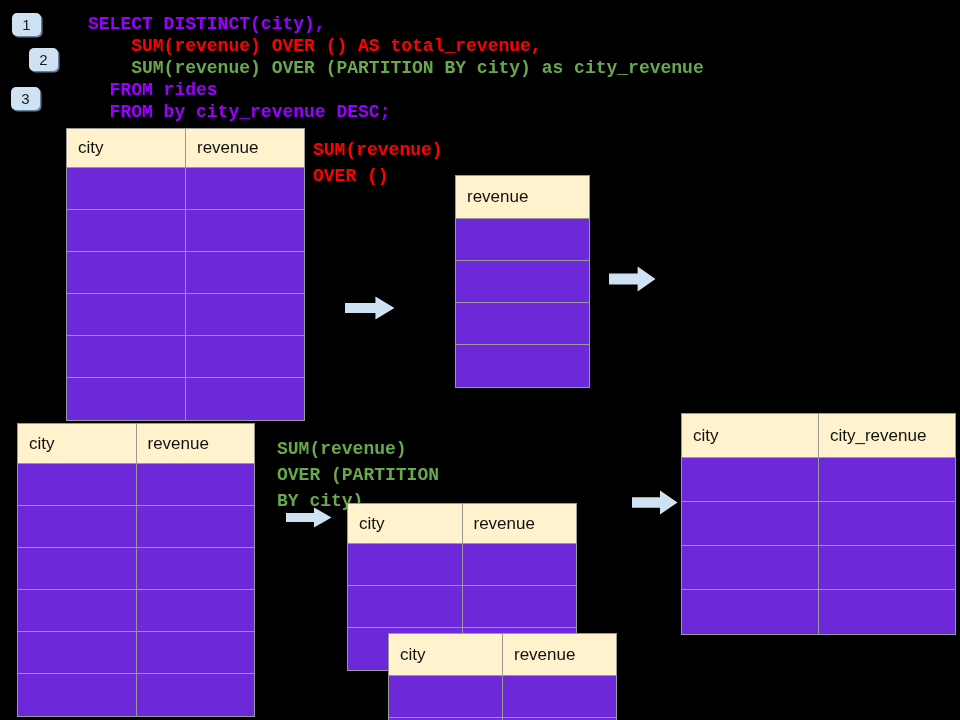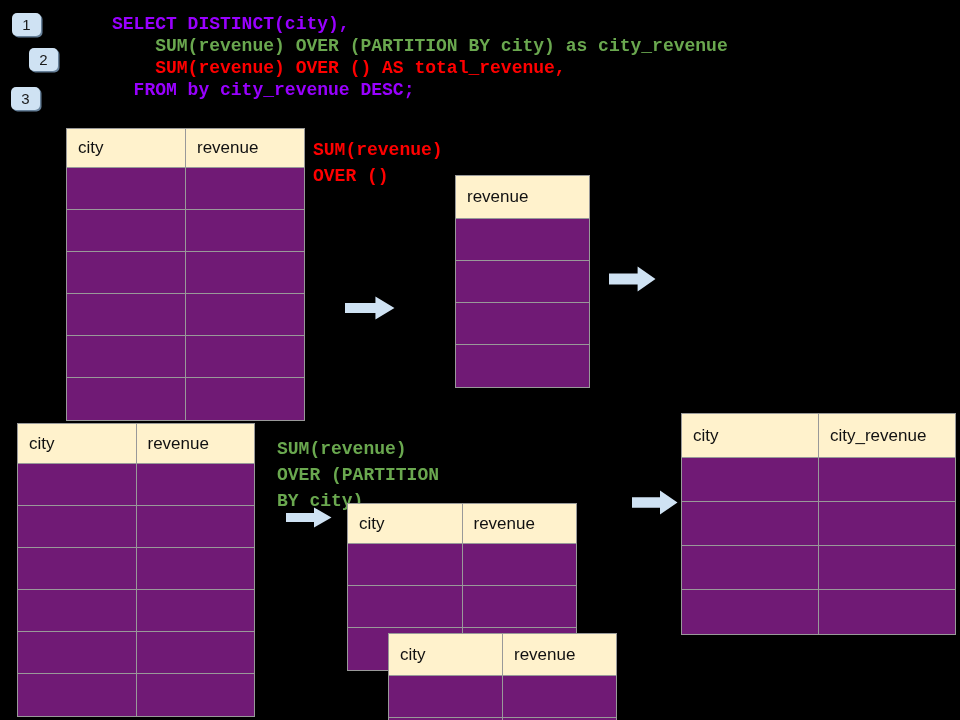--- a/index.html
+++ b/index.html
@@ -8,29 +8,29 @@
   .mono{font-family:"Liberation Mono","DejaVu Sans Mono",monospace;font-weight:bold;}
   .c-purple{color:#9900ff;}
   .c-red{color:#ff0000;}
   .c-green{color:#6aa84f;}
 
   .badge{position:absolute;width:29px;height:23px;background:#cfe2f3;border-radius:5px;
          color:#1a1a1a;font-size:15px;display:flex;align-items:center;justify-content:center;
          box-shadow:1.5px 1.5px 0 rgba(120,150,180,.85);}
 
   .sql-block{position:absolute;left:88px;top:13px;}
-  .sql-line{white-space:pre;font-size:18px;line-height:22px;margin-left:24px;}
+  .sql-line{white-space:pre;font-size:18px;line-height:22px;}
 
   .side-note{position:absolute;left:752px;top:34px;font-size:16px;line-height:19px;white-space:pre-line;}
 
   .annotation{position:absolute;font-size:18px;line-height:26px;white-space:pre-line;}
   .ann-total{left:313px;top:137px;}
   .ann-partition{left:277px;top:436px;}
 
-  .dtable{position:absolute;background:#701a75;border:1px solid #999;box-sizing:border-box;
+  .dtable{position:absolute;background:#6d28d9;border:1px solid #999;box-sizing:border-box;
           display:flex;flex-direction:column;}
   .thead{display:flex;background:#fff2cc;height:var(--hh,39px);border-bottom:1px solid #999;
          box-sizing:border-box;flex:none;}
   .th{flex:1;display:flex;align-items:center;padding-left:11px;font-size:17px;color:#111;
       border-right:1px solid #999;box-sizing:border-box;overflow:hidden;}
   .th:last-child{border-right:none;}
   .tr{display:flex;height:var(--rh,42px);border-bottom:1px solid #999;box-sizing:border-box;flex:none;}
   .tr:last-child{border-bottom:none;}
   .td{flex:1;border-right:1px solid #999;box-sizing:border-box;}
   .td:last-child{border-right:none;}
@@ -41,22 +41,23 @@
 <body>
 
 <div class="canvas">
 
   <div class="badge" style="left:12px;top:13px">1</div>
   <div class="badge" style="left:29px;top:48px">2</div>
   <div class="badge" style="left:11px;top:87px">3</div>
 
   <div class="sql-block mono">
     <div class="sql-line c-purple">SELECT DISTINCT(city),</div>
+    <div class="sql-line c-red">    SUM(revenue) OVER () AS total_revenue,</div>
     <div class="sql-line c-green">    SUM(revenue) OVER (PARTITION BY city) as city_revenue</div>
-    <div class="sql-line c-red">    SUM(revenue) OVER () AS total_revenue,</div>
+    <div class="sql-line c-purple">  FROM rides</div>
     <div class="sql-line c-purple">  FROM by city_revenue DESC;</div>
   </div>
 
 
   <div class="annotation mono c-red ann-total">SUM(revenue)
 OVER ()</div>
   <div class="annotation mono c-green ann-partition">SUM(revenue)
 OVER (PARTITION
 BY city)</div>
 

